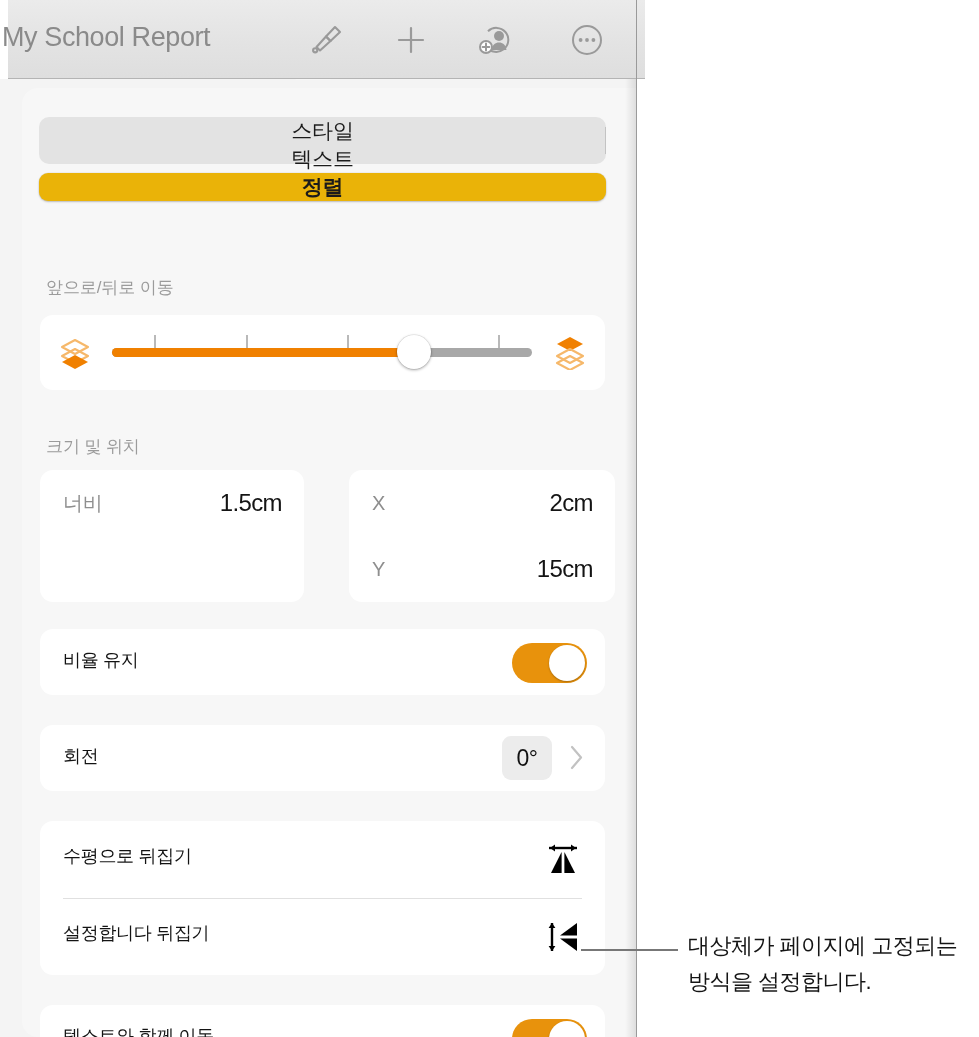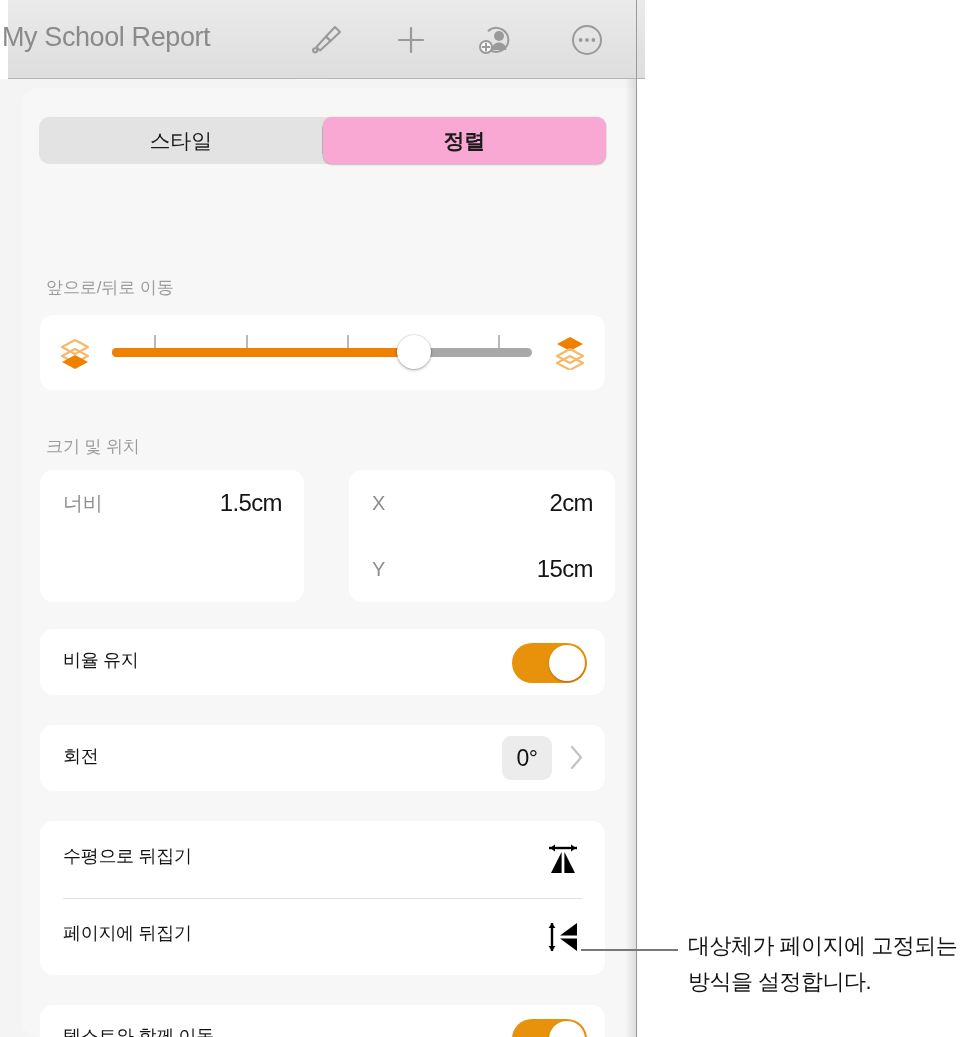--- a/index.html
+++ b/index.html
@@ -108,20 +108,21 @@
   
   .segmented {
     position: absolute;
     left: 17px;
     top: 29px;
     width: 567px;
     height: 47px;
     background: #e3e3e3;
     border-radius: 10px;
     display: flex;
+    flex-direction: column;
   }
   .seg-item {
     flex: 1;
     display: flex;
     align-items: center;
     justify-content: center;
     font-size: 21px;
     color: #1b1b1b;
     position: relative;
     border-radius: 9px;
@@ -130,21 +131,21 @@
   .seg-item.divider::after {
     content: "";
     position: absolute;
     right: 0;
     top: 10px;
     width: 1px;
     height: 27px;
     background: #c3c3c3;
   }
   .seg-item.active {
-    background: #f9a8d4;
+    background: #eab308;
     box-shadow: 0 1px 2px rgba(0,0,0,0.22), 0 0 0 0.5px rgba(0,0,0,0.06);
     font-weight: bold;
   }
 
   
   .group-label {
     position: absolute;
     font-size: 17px;
     color: #9b9b9b;
     letter-spacing: -0.1px;
@@ -393,20 +394,23 @@
 
   <div class="popover">
     <div class="popover-arrow"></div>
 
     <div class="panel-body">
 
       <div class="segmented">
         <div class="seg-item divider">
           <span>스타일</span>
         </div>
+        <div class="seg-item">
+          <span>텍스트</span>
+        </div>
         <div class="seg-item active">
           <span>정렬</span>
         </div>
       </div>
 
       <div class="group-label" id="lbl-arrange">앞으로/뒤로 이동</div>
 
       <div class="card" id="card-slider">
 
         <div class="layer-btn" id="btn-send-backward">
@@ -484,21 +488,21 @@
               <path d="M6 7 L34 7" stroke="#000" stroke-width="2.4"></path>
               <path d="M7 7 L12 3.4 L12 10.6 Z" fill="#000"></path>
               <path d="M33 7 L28 3.4 L28 10.6 Z" fill="#000"></path>
               <path d="M18.6 11 L18.6 32 L8 32 Z" fill="#000"></path>
               <path d="M21.4 11 L21.4 32 L32 32 Z" fill="#000"></path>
             </svg>
           </div>
         </div>
         <div class="flip-sep"></div>
         <div class="flip-row f2">
-          <span class="row-label">페이지에 뒤집기</span>
+          <span class="row-label">설정합니다 뒤집기</span>
           <div class="flip-icon">
             <svg width="40" height="38" viewBox="0 0 40 38">
               <path d="M9 5 L9 33" stroke="#000" stroke-width="2.4"></path>
               <path d="M9 5 L5.6 10 L12.4 10 Z" fill="#000"></path>
               <path d="M9 33 L5.6 28 L12.4 28 Z" fill="#000"></path>
               <path d="M17 17.6 L34 17.6 L34 5 Z" fill="#000"></path>
               <path d="M17 20.4 L34 20.4 L34 33 Z" fill="#000"></path>
             </svg>
           </div>
         </div>

